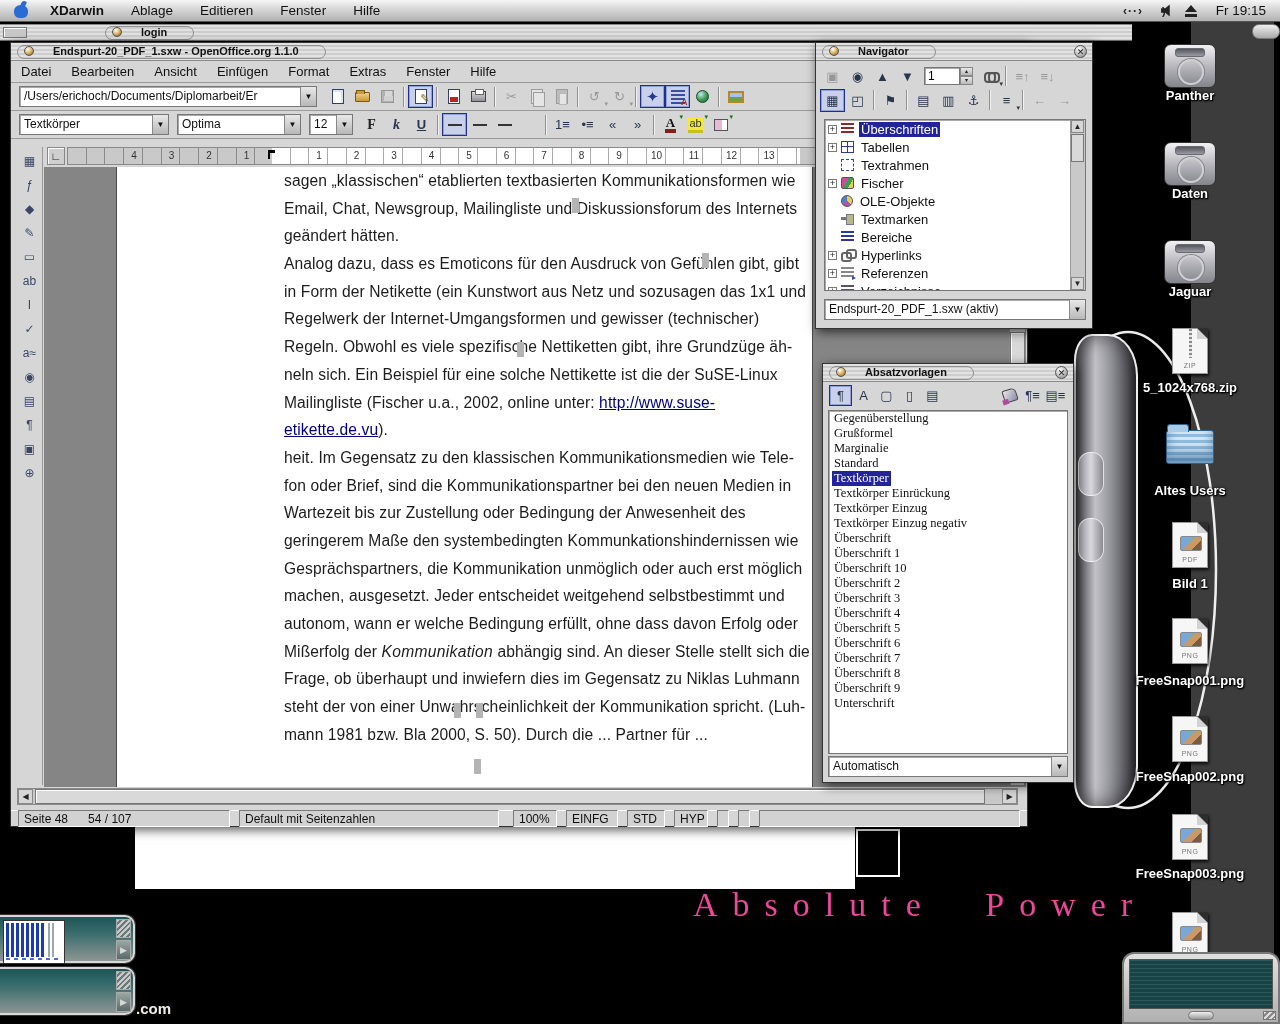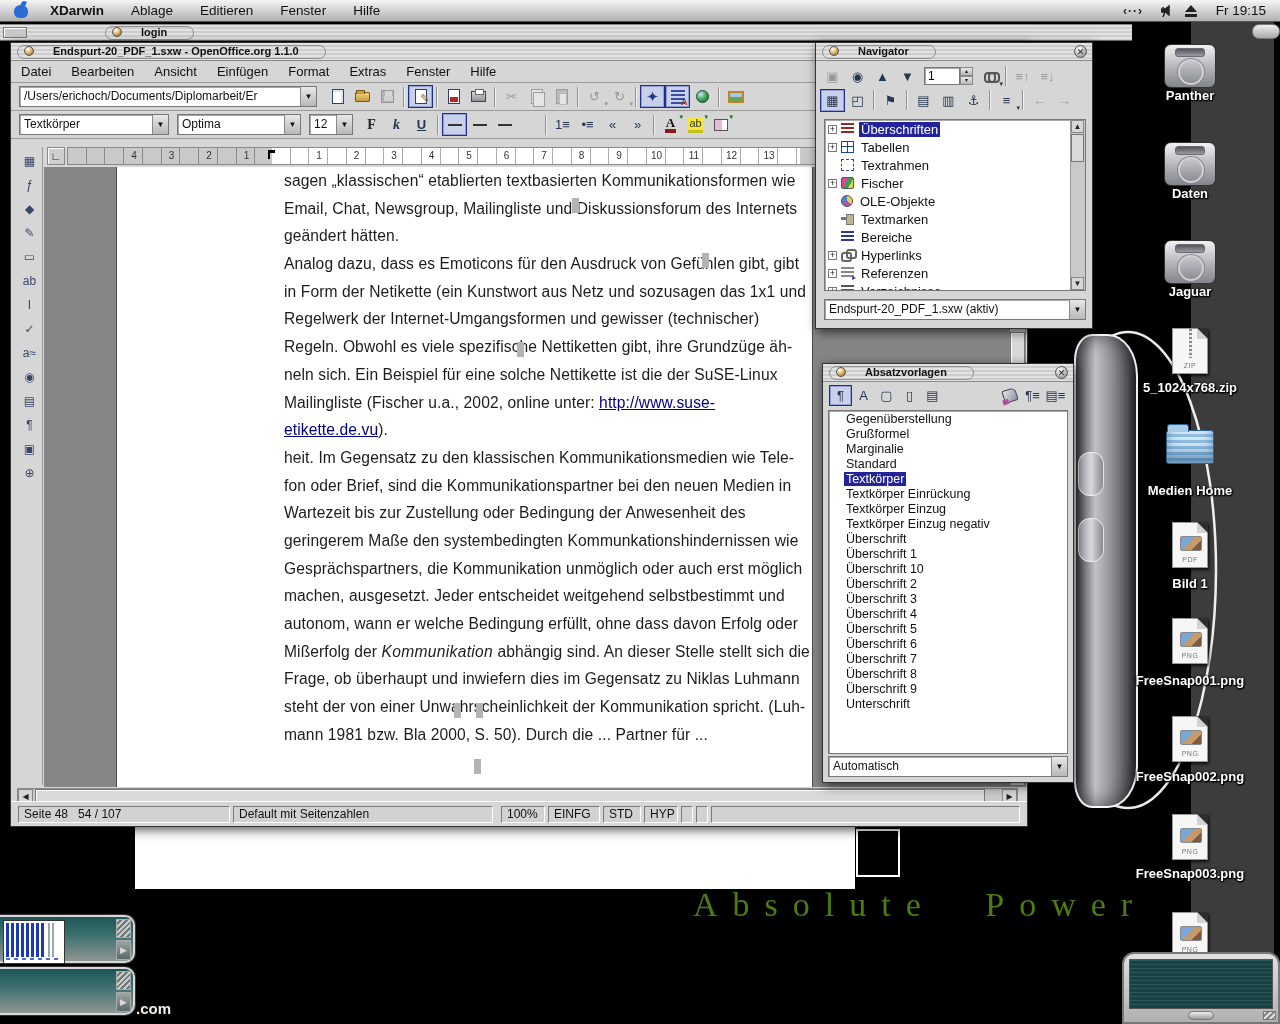--- a/index.html
+++ b/index.html
@@ -13,21 +13,21 @@
 #wp-svg { left:0; top:0; z-index:1; }
 #chrome-obj { left:1074px; top:334px; width:64px; height:474px; z-index:1;
   background:linear-gradient(90deg,#505055,#c3c3c9 32%,#93939a 58%,#57575c 86%,#2e2e33);
   border:2px solid rgba(255,255,255,.9);
   border-radius:18px 30px 30px 18px / 26px 42px 42px 26px;
   box-shadow:inset 0 0 20px rgba(0,0,0,.55); }
 .chrome-notch { position:absolute; left:2px; width:26px; height:44px; border-radius:12px;
   background:linear-gradient(90deg,#9a9aa0,#d8d8de 50%,#8a8a90); border:1px solid rgba(255,255,255,.7); }
 #white-band { left:135px; top:827px; width:720px; height:62px; background:#fff; z-index:1; }
 #white-box { left:856px; top:829px; width:44px; height:48px; border:2px solid #fff; z-index:1; }
-#wall-text { left:693px; top:886px; z-index:1; color:#4d7c0f;
+#wall-text { left:693px; top:886px; z-index:1; color:#ec4899;
   font-family:"Liberation Serif","DejaVu Serif",serif; font-size:34px;
   letter-spacing:15px; word-spacing:26px; white-space:nowrap; }
 #com-text { left:136px; top:1000px; z-index:3; color:#f0ede4; font-size:15px; font-weight:bold; }
 
 
 .dicon { position:absolute; z-index:2; }
 .dlabel { position:absolute; z-index:2; left:1190px; transform:translateX(-50%);
   color:#fff; font-weight:bold; font-size:13px; white-space:nowrap;
   text-shadow:0 1px 2px #000,0 0 3px #000,1px 1px 1px #000; }
 .hd-ic { width:52px; height:44px; border-radius:7px; border:1px solid #333; position:relative;
@@ -217,22 +217,22 @@
   border:1px solid #8a8a8a; }
 .sc-ar { position:absolute; left:0; width:15px; height:15px; background:#d6d6d6; border:1px solid #888;
   font-size:8px; color:#222; display:flex; align-items:center; justify-content:center; }
 #vthumb { position:absolute; left:0; top:164px; width:15px; height:90px; background:#d9d9d9;
   border:1px solid #777; box-shadow:inset 1px 1px 0 #fff; }
 #hscroll { position:absolute; left:6px; top:745px; width:1001px; height:17px; background:#c9c9c9;
   border:1px solid #8a8a8a; }
 #hthumb { position:absolute; left:17px; top:0; width:950px; height:15px; background:#d9d9d9;
   border:1px solid #777; box-shadow:inset 1px 1px 0 #fff; }
 
-#w-status { position:absolute; left:0; bottom:0; width:100%; height:25px; background:#d6d6d6;
-  border-top:1px solid #fff; display:flex; align-items:center; gap:3px; padding:0 7px; }
+#w-status { position:absolute; left:0; bottom:0; width:100%; height:16px; background:#d6d6d6;
+  border-top:1px solid #fff; display:flex; align-items:center; gap:9px; padding:0 7px; }
 .sb-cell { height:17px; background:#d2d2d2; border:1px solid; border-color:#7a7a7a #fff #fff #7a7a7a;
   font-size:12px; color:#111; display:flex; align-items:center; padding:0 5px; white-space:nowrap;
   overflow:hidden; flex:none; }
 
 
 #navigator { left:815px; top:42px; width:278px; height:287px; z-index:6; }
 #nav-rows { position:absolute; left:0; top:19px; width:100%; height:52px; padding:2px 4px; }
 .nav-row { display:flex; align-items:center; height:24px; }
 .nav-spin { display:flex; align-items:center; margin:0 4px; }
 .spin-val { width:36px; height:18px; background:#fff; border:1px solid #777; font-size:12px;
@@ -275,21 +275,21 @@
 #nav-doc { position:absolute; left:8px; bottom:8px; width:262px; }
 
 
 #stylist { left:822px; top:363px; width:252px; height:420px; z-index:6; }
 #st-tools { position:absolute; left:0; top:19px; width:100%; height:25px; display:flex;
   align-items:center; padding:0 6px; }
 #st-tools .tb-btn { width:23px; height:21px; font-size:13px; }
 #st-right { margin-left:auto; display:flex; }
 #st-list { position:absolute; left:5px; top:46px; width:240px; height:344px; background:#fff;
   border:1px solid #777; box-shadow:inset 1px 1px 0 #aaa; overflow:hidden; }
-.srow { height:15px; font-size:12.5px; color:#111; padding-left:15px; display:flex; align-items:flex-end; }
+.srow { height:15px; font-size:12.5px; color:#111; padding-left:3px; display:flex; align-items:flex-end;font-family:Liberation Serif, serif; }
 .srow span { padding:0 2px; white-space:nowrap; }
 .srow.sel span { background:#24249a; color:#fff; }
 #st-filter { position:absolute; left:5px; bottom:5px; width:240px; }
 
 
 .teal-win { position:absolute; left:0; width:135px; height:48px; z-index:3;
   background:linear-gradient(180deg,#1c5558,#3c6f6e 40%,#8d9693); border:2px solid #d8d8d8;
   border-left:none; border-radius:0 10px 10px 0; box-shadow:0 0 0 1px #333; }
 .tw-hatch { position:absolute; right:2px; top:2px; width:15px; height:19px; background:
   repeating-linear-gradient(135deg,#c8c8c8 0 2px,#6a7a78 2px 4px); border:1px solid #aaa; }
@@ -347,21 +347,21 @@
     <div class="dicon" style="top: 328px; left: 1172px;">
       <div class="doc-ic">
         <div class="zip-strip"></div>
         <div class="doc-badge">ZIP</div>
       </div>
     </div>
     <div class="dlabel" style="top: 380px;">5_1024x768.zip</div>
     <div class="dicon" style="top: 430px; left: 1166px;">
       <div class="folder-ic"></div>
     </div>
-    <div class="dlabel" style="top: 483px;">Medien Home</div>
+    <div class="dlabel" style="top: 483px;">Altes Users</div>
     <div class="dicon" style="top: 522px; left: 1172px;">
       <div class="doc-ic">
         <div class="doc-thumb"></div>
         <div class="doc-badge">PDF</div>
       </div>
     </div>
     <div class="dlabel" style="top: 576px;">Bild 1</div>
     <div class="dicon" style="top: 618px; left: 1172px;">
       <div class="doc-ic">
         <div class="doc-thumb"></div>
@@ -689,21 +689,21 @@
   </div>
   <div id="hscroll">
     <span class="sc-ar" style="left:0">◀</span>
     <div id="hthumb"></div>
     <span class="sc-ar" style="left:auto;right:0">▶</span>
   </div>
 
   <div id="w-status">
     <div class="sb-cell" style="width:212px">
       <span>Seite 48</span>
-      <span style="margin-left:10px">54 / 107</span>
+      <span style="margin-left:20px">54 / 107</span>
     </div>
     <div class="sb-cell" style="width:260px">Default mit Seitenzahlen</div>
     <div class="sb-cell" style="width:44px;margin-left:5px">100%</div>
     <div class="sb-cell" style="width:52px">EINFG</div>
     <div class="sb-cell" style="width:38px">STD</div>
     <div class="sb-cell" style="width:34px">HYP</div>
     <div class="sb-cell" style="width:7px"></div>
     <div class="sb-cell" style="width:7px"></div>
     <div class="sb-cell" style="flex:1"></div>
   </div>

